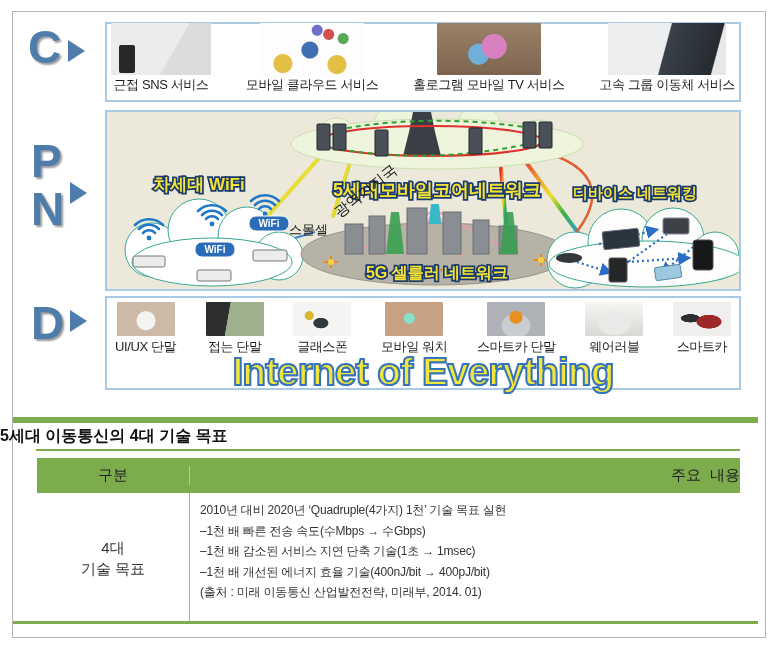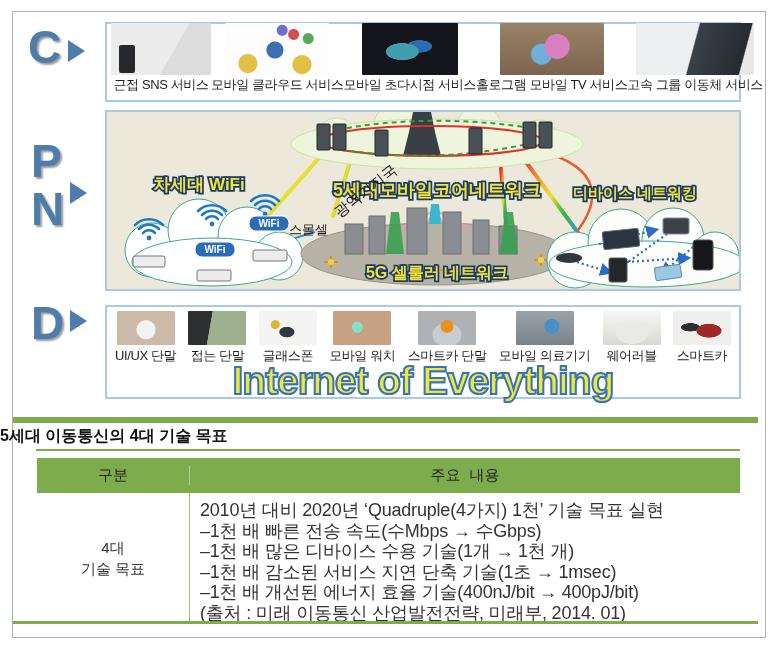--- a/index.html
+++ b/index.html
@@ -13,21 +13,21 @@
               text-shadow:2px 2px 2px #9a9a9a;line-height:1;}
   .arrow-right{position:absolute;width:0;height:0;border-top:11px solid transparent;
                border-bottom:11px solid transparent;border-left:17px solid #4e7dac;}
 
   
   .content-box{position:absolute;left:105px;width:636px;background:#fff;
                border:2px solid #a9c9e5;box-sizing:border-box;}
   .c-box{top:22px;height:80px;display:flex;align-items:flex-end;
          justify-content:space-between;padding:6px 4px;}
   .pn-box{top:110px;height:181px;background:#ece9da;}
-  .d-box{top:305px;height:94px;}
+  .d-box{top:296px;height:94px;}
 
   .service-item{display:flex;flex-direction:column;align-items:center;gap:1px;}
   .caption{font-size:13px;color:#1d1d1d;white-space:nowrap;letter-spacing:-0.4px;}
 
   .thumb{height:52px;border-radius:1px;}
   .t-sns{width:100px;background:linear-gradient(120deg,#ececec 60%,#dcdcdc 61%),#f2f2f2;
          position:relative;}
   .t-sns:before{content:"";position:absolute;left:8px;bottom:2px;width:16px;height:28px;
          background:#26282c;border-radius:2px;}
   .t-cloud{width:104px;background:
@@ -70,50 +70,46 @@
        -webkit-text-stroke:2px #3573bd;text-shadow:0 1px 0 #3573bd;}
 
   
   .green-bar{position:absolute;left:13px;top:417px;width:745px;height:6px;background:#7dac4d;}
   .tbl-title{position:absolute;left:0;right:0;top:426px;text-align:left;
              font-size:16px;font-weight:bold;color:#111;}
   .thin-line{position:absolute;left:36px;top:449px;width:704px;height:2px;background:#7dac4d;}
   .tbl{position:absolute;left:37px;top:458px;width:703px;}
   .tbl-head{display:flex;background:#7dac4d;color:#222;height:35px;align-items:center;font-family:Liberation Mono, monospace;}
   .th1{width:153px;text-align:center;font-size:15px;border-right:1px solid #b5cf90;box-sizing:border-box;}
-  .th2{flex:1;text-align:center;font-size:15px;}
+  .th2{flex:1;text-align:right;font-size:15px;}
   .tbl-body{display:flex;height:130px;}
   .td1{width:153px;display:flex;flex-direction:column;justify-content:center;
        align-items:center;font-size:15px;color:#333;line-height:21px;
        border-right:1px solid #9cc06e;box-sizing:border-box;}
-  .td2{flex:1;padding:7px 0 0 10px;font-size:18px;color:#333;line-height:20.6px;
+  .td2{flex:1;padding:7px 0 0 10px;font-size:12px;color:#333;line-height:20.6px;
        letter-spacing:-0.2px;}
   .bottom-line{position:absolute;left:13px;top:621px;width:745px;height:3px;background:#7dac4d;}
 </style>
 </head>
 <body>
 
 <div class="page">
   <div class="frame"></div>
 
   <div class="big-letter" style="left:28px;top:24px;">C</div>
   <div class="arrow-right" style="left:68px;top:40px;"></div>
 
   <div class="content-box c-box">
     <div class="service-item">
       <div class="thumb t-sns"></div>
       <div class="caption">근접 SNS 서비스</div>
     </div>
     <div class="service-item">
       <div class="thumb t-cloud"></div>
       <div class="caption">모바일 클라우드 서비스</div>
-    </div>
-    <div class="service-item">
-      <div class="thumb t-view"></div>
-      <div class="caption">모바일 초다시점 서비스</div>
     </div>
     <div class="service-item">
       <div class="thumb t-holo"></div>
       <div class="caption">홀로그램 모바일 TV 서비스</div>
     </div>
     <div class="service-item">
       <div class="thumb t-train"></div>
       <div class="caption">고속 그룹 이동체 서비스</div>
     </div>
   </div>
@@ -294,24 +290,20 @@
       </div>
       <div class="d-item">
         <div class="d-thumb dt-watch"></div>
         <div class="caption">모바일 워치</div>
       </div>
       <div class="d-item">
         <div class="d-thumb dt-holo2"></div>
         <div class="caption">스마트카 단말</div>
       </div>
       <div class="d-item">
-        <div class="d-thumb dt-med"></div>
-        <div class="caption">모바일 의료기기</div>
-      </div>
-      <div class="d-item">
         <div class="d-thumb dt-wear"></div>
         <div class="caption">웨어러블</div>
       </div>
       <div class="d-item">
         <div class="d-thumb dt-car"></div>
         <div class="caption">스마트카</div>
       </div>
     </div>
     <div class="ioe">Internet of Everything</div>
   </div>
@@ -326,21 +318,20 @@
       <div class="th2">주요 내용</div>
     </div>
     <div class="tbl-body">
       <div class="td1">
         <div>4대</div>
         <div>기술 목표</div>
       </div>
       <div class="td2">
         <div>2010년 대비 2020년 ‘Quadruple(4가지) 1천’ 기술 목표 실현</div>
         <div>–1천 배 빠른 전송 속도(수Mbps → 수Gbps)</div>
-        <div>–1천 배 많은 디바이스 수용 기술(1개 → 1천 개)</div>
         <div>–1천 배 감소된 서비스 지연 단축 기술(1초 → 1msec)</div>
         <div>–1천 배 개선된 에너지 효율 기술(400nJ/bit → 400pJ/bit)</div>
         <div>(출처 : 미래 이동통신 산업발전전략, 미래부, 2014. 01)</div>
       </div>
     </div>
   </div>
   <div class="bottom-line"></div>
 </div>
 
 </body></html>

